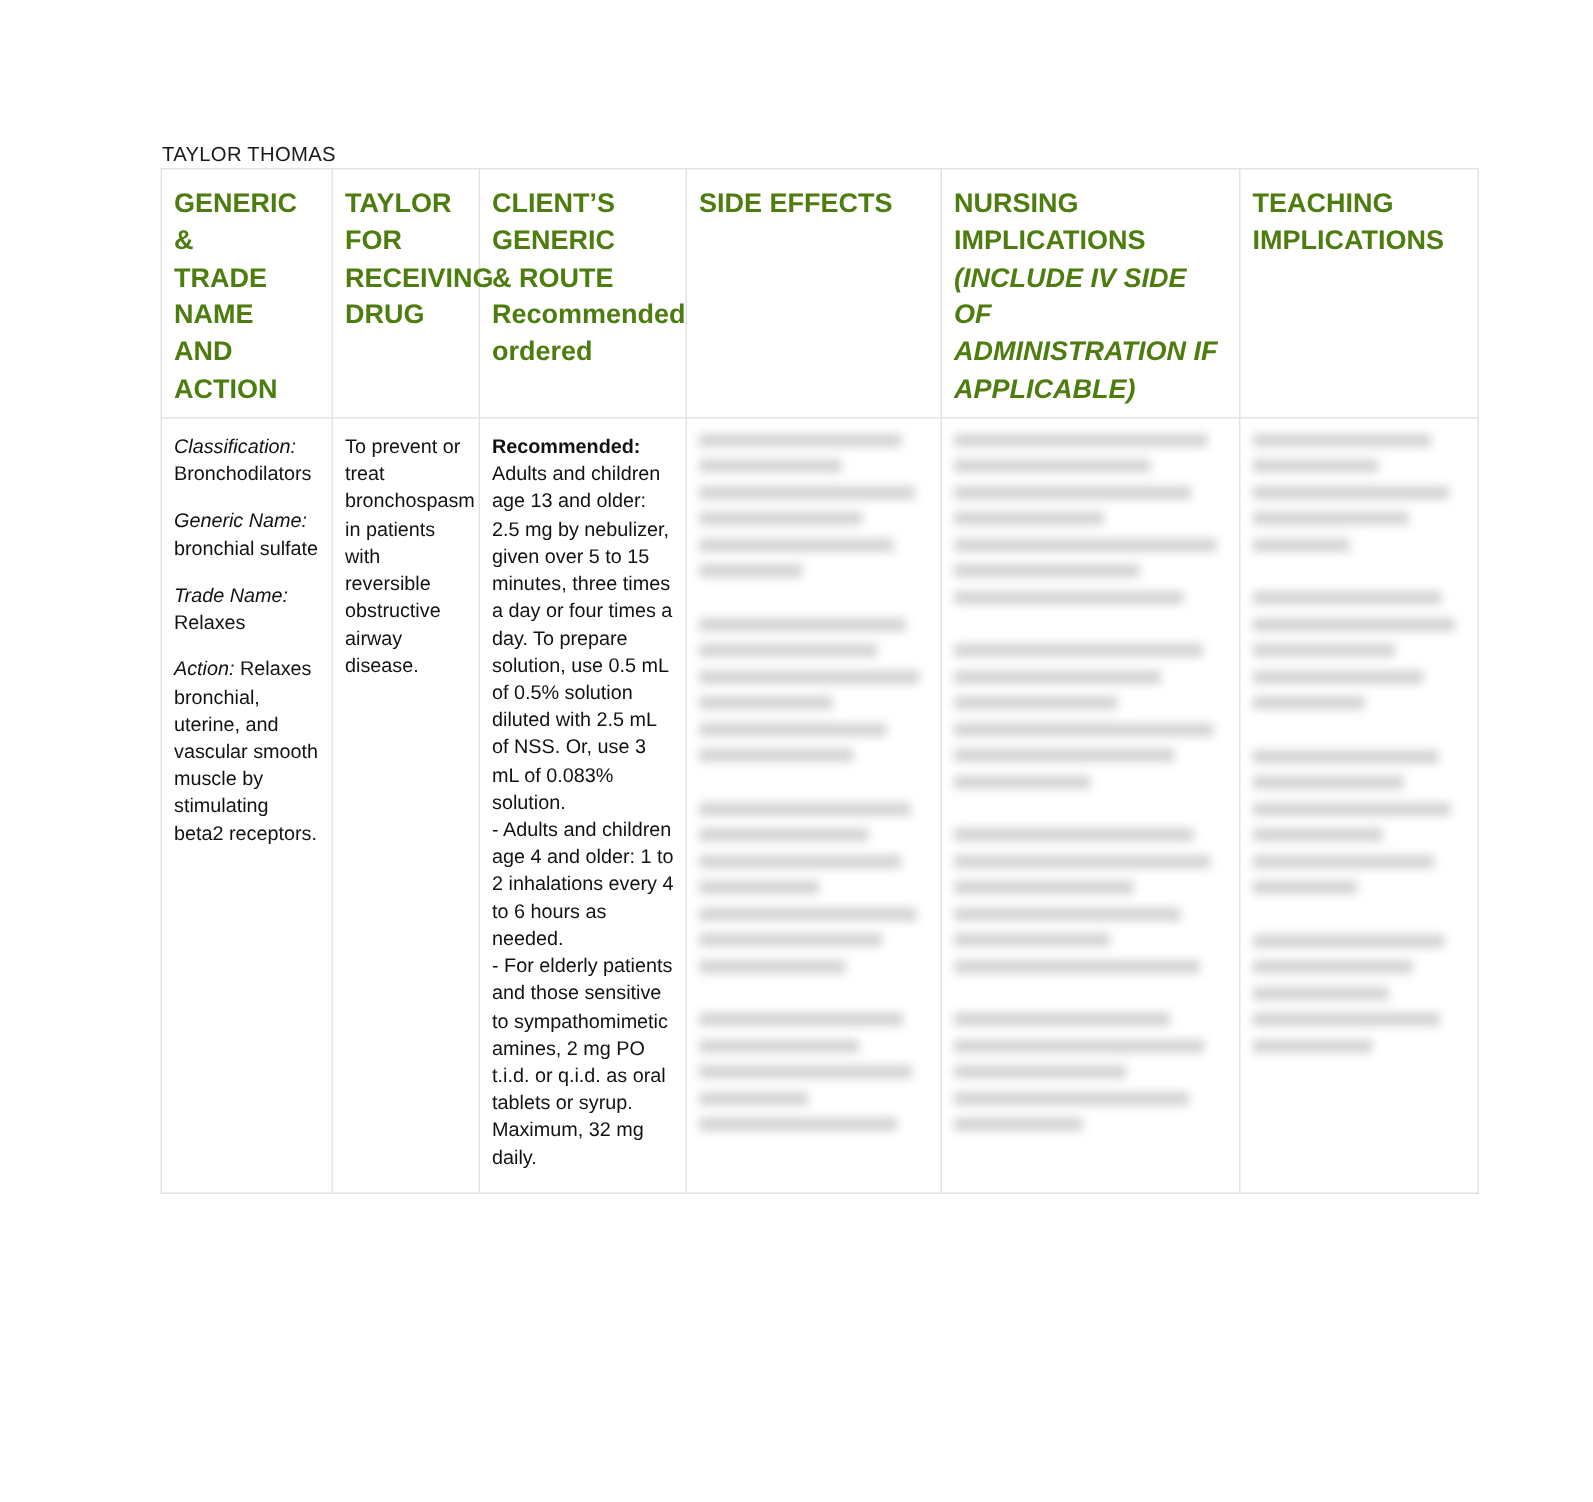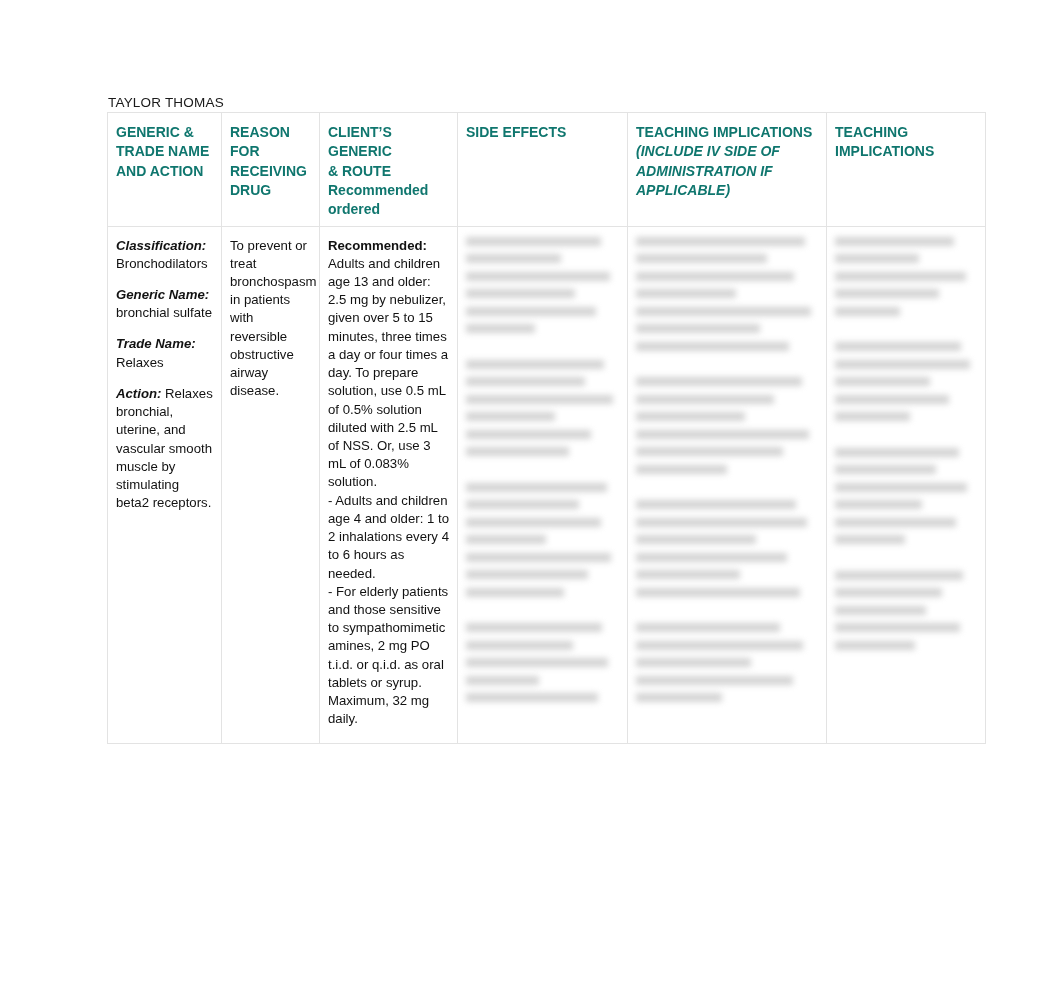--- a/index.html
+++ b/index.html
@@ -60,41 +60,41 @@
   .col-6 { width: 159px; }
 
   .hdr-row td {
     height: 96px;
   }
   .body-row td {
     height: 500px;
   }
 
   .hdr {
-    font-size: 14px;
+    font-size: 18px;
     font-weight: bold;
     line-height: 1.38;
-    color: #0f766e;
+    color: #4d7c0f;
   }
   .hdr .sub {
     display: block;
   }
   .hdr .ital {
     font-style: italic;
     font-weight: bold;
     display: block;
   }
 
   .cell-text {
     font-size: 13.2px;
     line-height: 1.38;
     color: #121212;
   }
   .cell-text .lbl {
-    font-weight: bold;
+    font-weight: normal;
     font-style: italic;
   }
   .cell-text .lbl-plain {
     font-weight: bold;
     text-align: center;
   }
   .cell-text p {
     margin: 0 0 13px 0;
   }
   .cell-text p.tight {
@@ -140,41 +140,41 @@
         <tr class="hdr-row">
       <td>
         <div class="hdr">
           <span class="sub">GENERIC &amp;</span>
           <span class="sub">TRADE NAME</span>
           <span class="sub">AND ACTION</span>
         </div>
       </td>
       <td>
         <div class="hdr">
-          <span class="sub">REASON FOR</span>
+          <span class="sub">TAYLOR FOR</span>
           <span class="sub">RECEIVING</span>
           <span class="sub">DRUG</span>
         </div>
       </td>
       <td>
         <div class="hdr">
           <span class="sub">CLIENT’S GENERIC</span>
           <span class="sub"> &amp; ROUTE</span>
           <span class="sub">Recommended</span>
           <span class="sub">ordered</span>
         </div>
       </td>
       <td>
         <div class="hdr">
           <span class="sub">SIDE EFFECTS</span>
         </div>
       </td>
       <td>
         <div class="hdr">
-          <span class="sub">TEACHING IMPLICATIONS</span>
+          <span class="sub">NURSING IMPLICATIONS</span>
           <span class="ital">(INCLUDE IV SIDE OF</span>
           <span class="ital">ADMINISTRATION IF</span>
           <span class="ital">APPLICABLE)</span>
         </div>
       </td>
       <td>
         <div class="hdr">
           <span class="sub">TEACHING</span>
           <span class="sub">IMPLICATIONS</span>
         </div>

